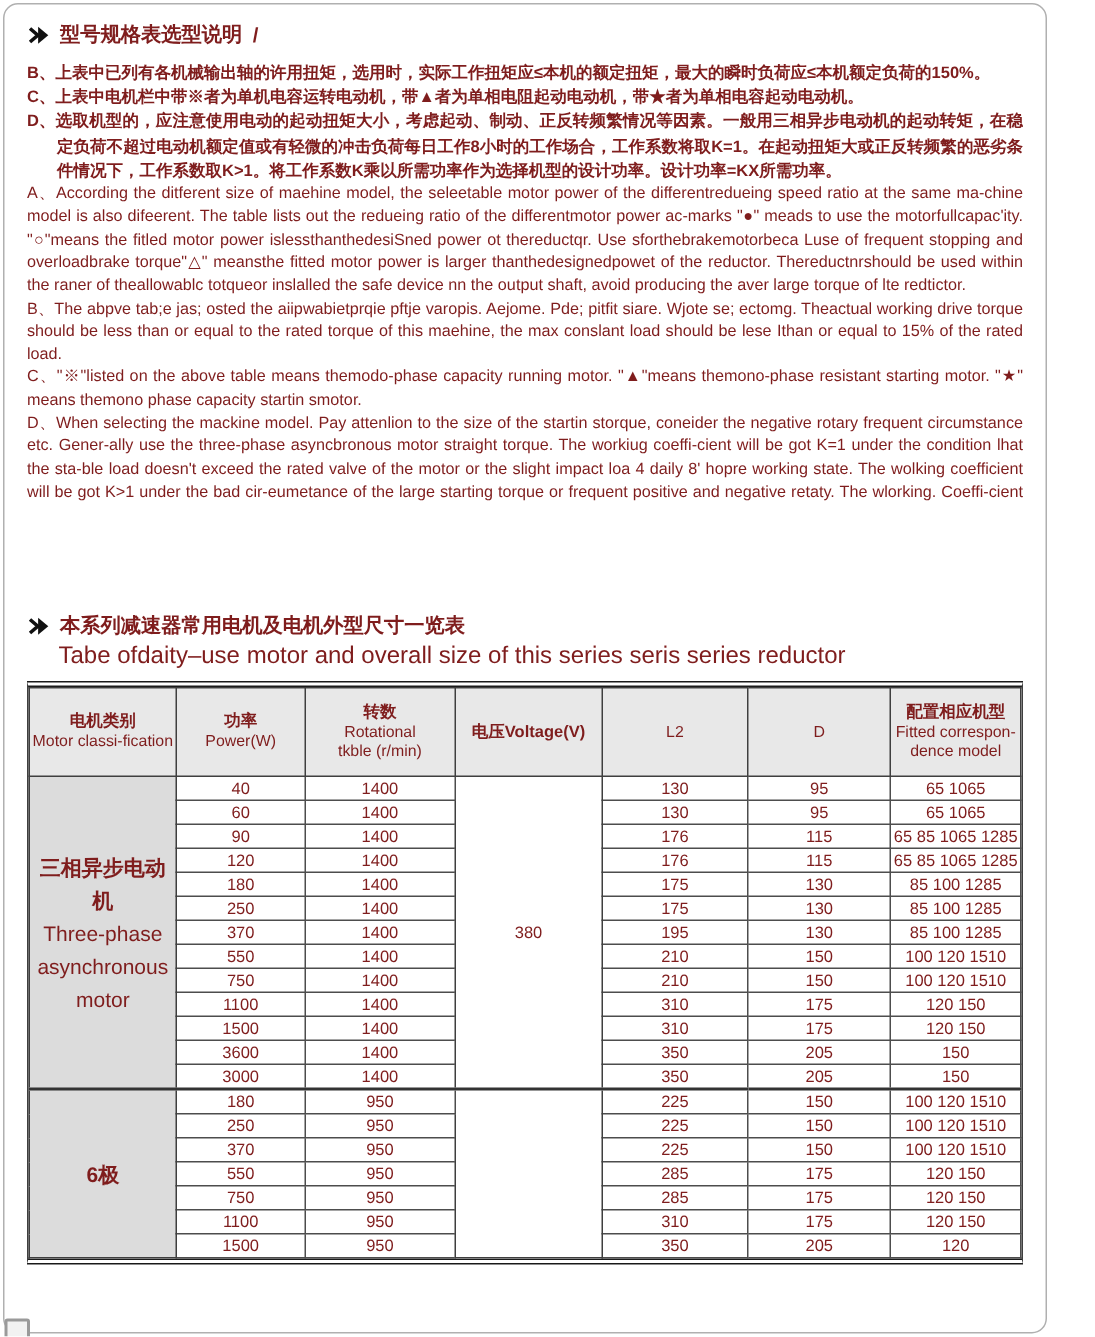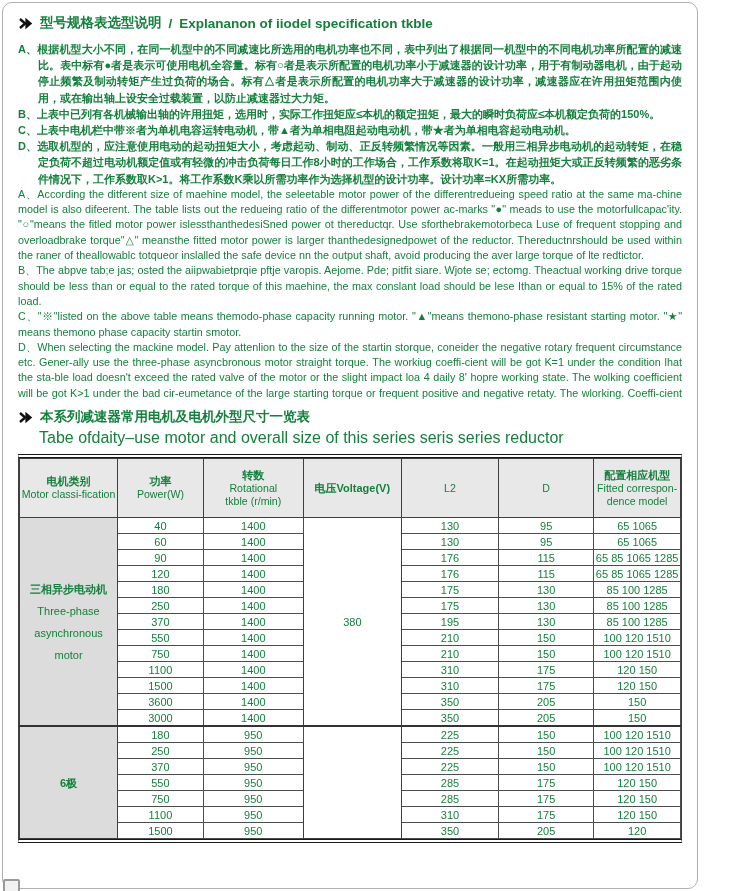--- a/index.html
+++ b/index.html
@@ -1,18 +1,18 @@
 <!DOCTYPE html>
 <html style="--header-bg: #e8e8e8; --group-bg: #dcdcdc; --border: #3f3f3f;"><head>
 <meta charset="utf-8">
 <style>
   html,body { margin:0; padding:0; background:#fff; }
   .page {
     position:relative; width:700px; height:891px; background:#ffffff;
-    font-family:"Liberation Sans", sans-serif; color:#15803d; overflow:hidden;
+    font-family:"Liberation Sans", sans-serif; color:#7f1d1d; overflow:hidden;
   }
   .page-border {
     position:absolute; inset:2px; border:1px solid #b0b0b0; border-radius:10px;
     pointer-events:none;
   }
   .content { position:absolute; left:18px; right:18px; top:13px; }
 
   .sec-title { display:flex; align-items:center; gap:7px; font-size:13.5px; font-weight:bold; height:20px; white-space:nowrap; }
   .arrow-icon { flex:0 0 auto; display:inline-flex; }
 
@@ -42,21 +42,21 @@
     background:var(--header-bg); border:1px solid var(--border);
     font-weight:normal; height:54px; padding:2px 1px; vertical-align:middle;
   }
   .hl { line-height:13px; font-size:10.6px; }
   .hl.zh { font-weight:bold; font-size:11px; }
   td {
     border:1px solid #4d4d4d; text-align:center; vertical-align:middle;
     height:15px; padding:0 1px;
   }
   td.group-label { background:var(--group-bg); border-color:var(--border); }
-  .gl { line-height:22px; font-size:11px; }
+  .gl { line-height:22px; font-size:14px; }
   .gl.zh { font-weight:bold; }
   td.voltage-cell { background:#fff; border-color:var(--border); }
   tr.section-start td { border-top:2.5px solid #333; }
 
   .corner-tab {
     position:absolute; left:3px; top:879px; width:13px; height:14px;
     border:2px solid #9a9a9a; background:#f2f2f2; border-radius:2px;
   }
 </style>
 </head>
@@ -69,25 +69,23 @@
 
     <div class="sec-title">
       <span class="arrow-icon">
         <svg width="15" height="13" viewBox="0 0 15 13">
           <polyline points="2,2 7.2,6.5 2,11" fill="none" stroke="#111" stroke-width="2.4"></polyline>
           <polygon points="7.4,0.8 14.2,6.5 7.4,12.2" fill="#111"></polygon>
         </svg>
       </span>
       <span>型号规格表选型说明</span>
       <span>/</span>
-      <span>Explananon of iiodel specification tkble</span>
     </div>
 
     <div class="notes-zh">
-        <div class="note-zh"><span>A、</span><span>根据机型大小不同，在同一机型中的不同减速比所选用的电机功率也不同，表中列出了根据同一机型中的不同电机功率所配置的减速比。表中标有●者是表示可使用电机全容量。标有○者是表示所配置的电机功率小于减速器的设计功率，用于有制动器电机，由于起动停止频繁及制动转矩产生过负荷的场合。标有△者是表示所配置的电机功率大于减速器的设计功率，减速器应在许用扭矩范围内使用，或在输出轴上设安全过载装置，以防止减速器过大力矩。</span></div>
         <div class="note-zh"><span>B、</span><span>上表中已列有各机械输出轴的许用扭矩，选用时，实际工作扭矩应≤本机的额定扭矩，最大的瞬时负荷应≤本机额定负荷的150%。</span></div>
         <div class="note-zh"><span>C、</span><span>上表中电机栏中带※者为单机电容运转电动机，带▲者为单相电阻起动电动机，带★者为单相电容起动电动机。</span></div>
         <div class="note-zh"><span>D、</span><span>选取机型的，应注意使用电动的起动扭矩大小，考虑起动、制动、正反转频繁情况等因素。一般用三相异步电动机的起动转矩，在稳定负荷不超过电动机额定值或有轻微的冲击负荷每日工作8小时的工作场合，工作系数将取K=1。在起动扭矩大或正反转频繁的恶劣条件情况下，工作系数取K&gt;1。将工作系数K乘以所需功率作为选择机型的设计功率。设计功率=KX所需功率。</span></div>
       </div>
     <div class="notes-en">
         <div class="note-en"><span>A、</span><span>According the ditferent size of maehine model, the seleetable motor power of the differentredueing speed ratio at the same ma-chine model is also difeerent. The table lists out the redueing ratio of the differentmotor power ac-marks "●" meads to use the motorfullcapac'ity. "○"means the fitled motor power islessthanthedesiSned power ot thereductqr. Use sforthebrakemotorbeca Luse of frequent stopping and overloadbrake torque"△" meansthe fitted motor power is larger thanthedesignedpowet of the reductor. Thereductnrshould be used within the raner of theallowablc totqueor inslalled the safe device nn the output shaft, avoid producing the aver large torque of lte redtictor.</span></div>
         <div class="note-en"><span>B、</span><span>The abpve tab;e jas; osted the aiipwabietprqie pftje varopis. Aejome. Pde; pitfit siare. Wjote se; ectomg. Theactual working drive torque should be less than or equal to the rated torque of this maehine, the max conslant load should be lese Ithan or equal to 15% of the rated load.</span></div>
         <div class="note-en"><span>C、</span><span>"※"listed on the above table means themodo-phase capacity running motor. "▲"means themono-phase resistant starting motor. "★" means themono phase capacity startin smotor.</span></div>
         <div class="note-en"><span>D、</span><span>When selecting the mackine model. Pay attenlion to the size of the startin storque, coneider the negative rotary frequent circumstance etc. Gener-ally use the three-phase asyncbronous motor straight torque. The workiug coeffi-cient will be got K=1 under the condition lhat the sta-ble load doesn't exceed the rated valve of the motor or the slight impact loa 4 daily 8' hopre working state. The wolking coefficient will be got K&gt;1 under the bad cir-eumetance of the large starting torque or frequent positive and negative retaty. The wlorking. Coeffi-cient K ismultified the meeded power will be lhe desiened power of the selectable mackine model. The desienedpower=KX needed ppwer.</span></div>
       </div>

